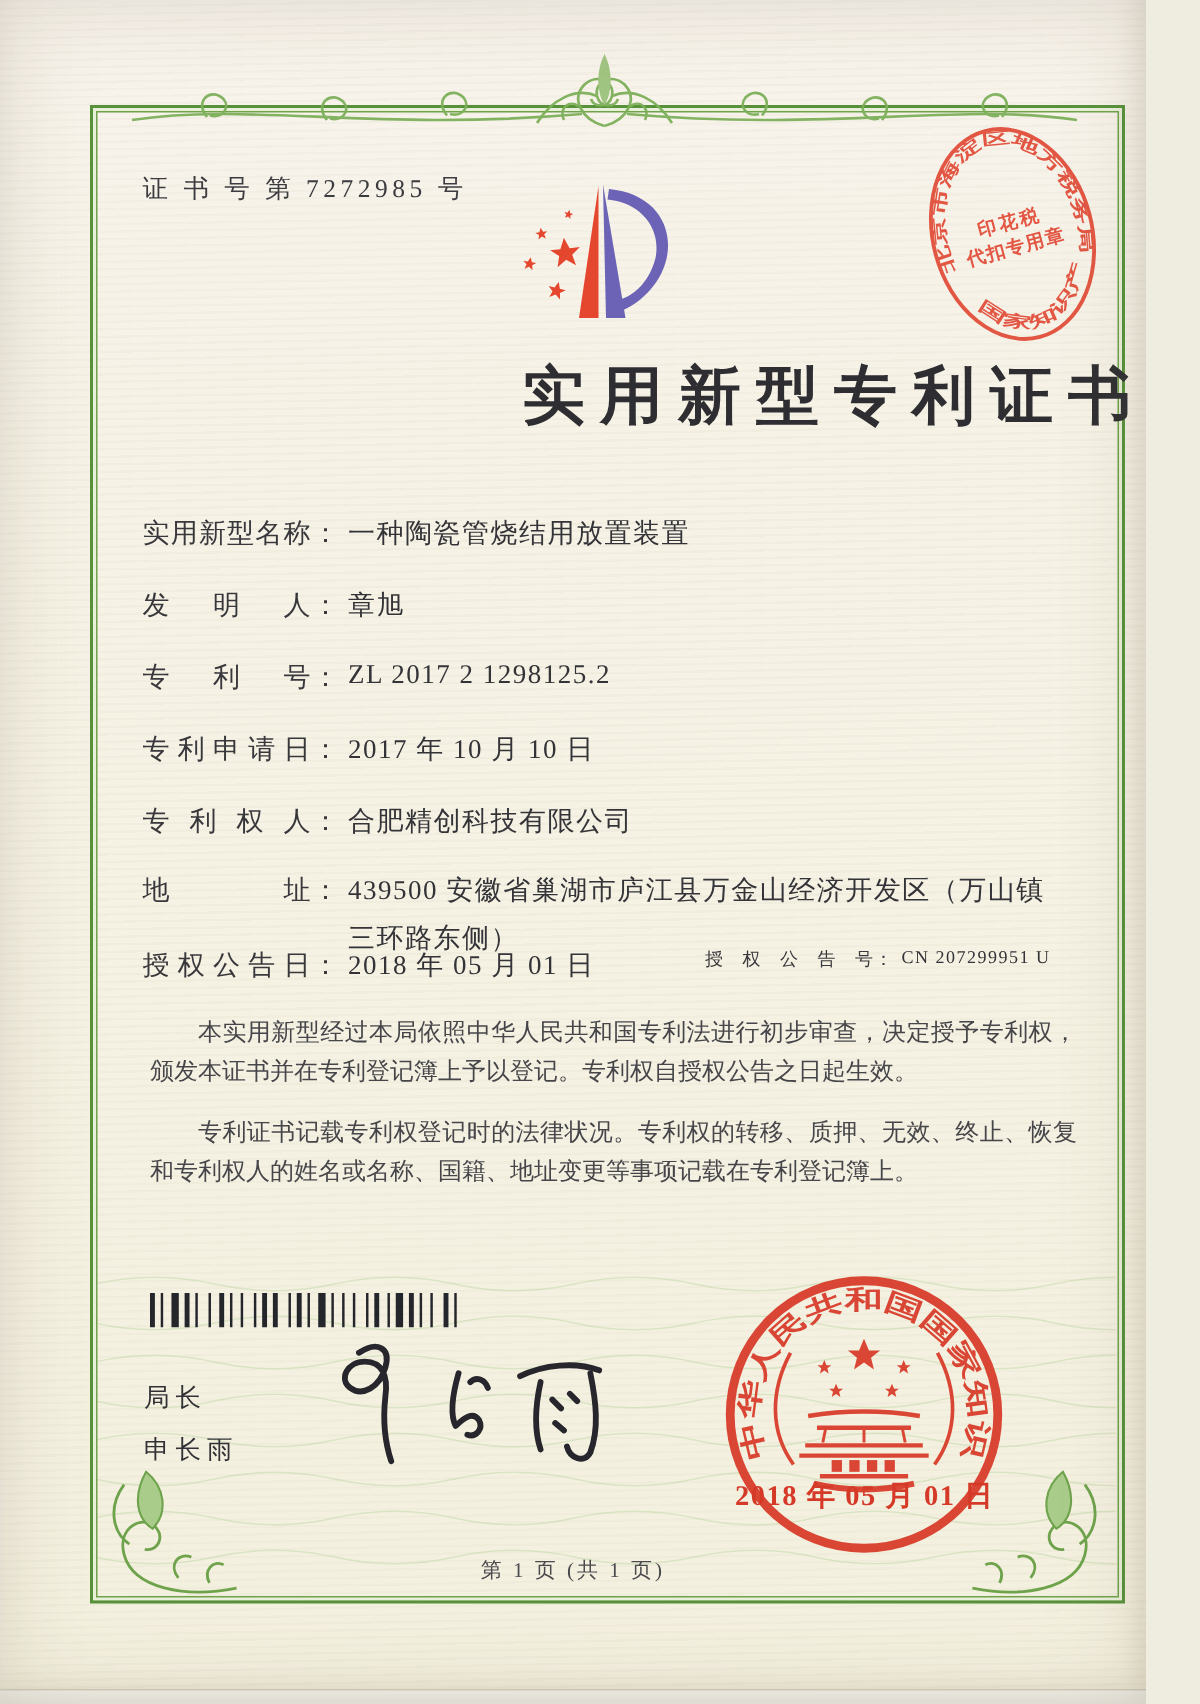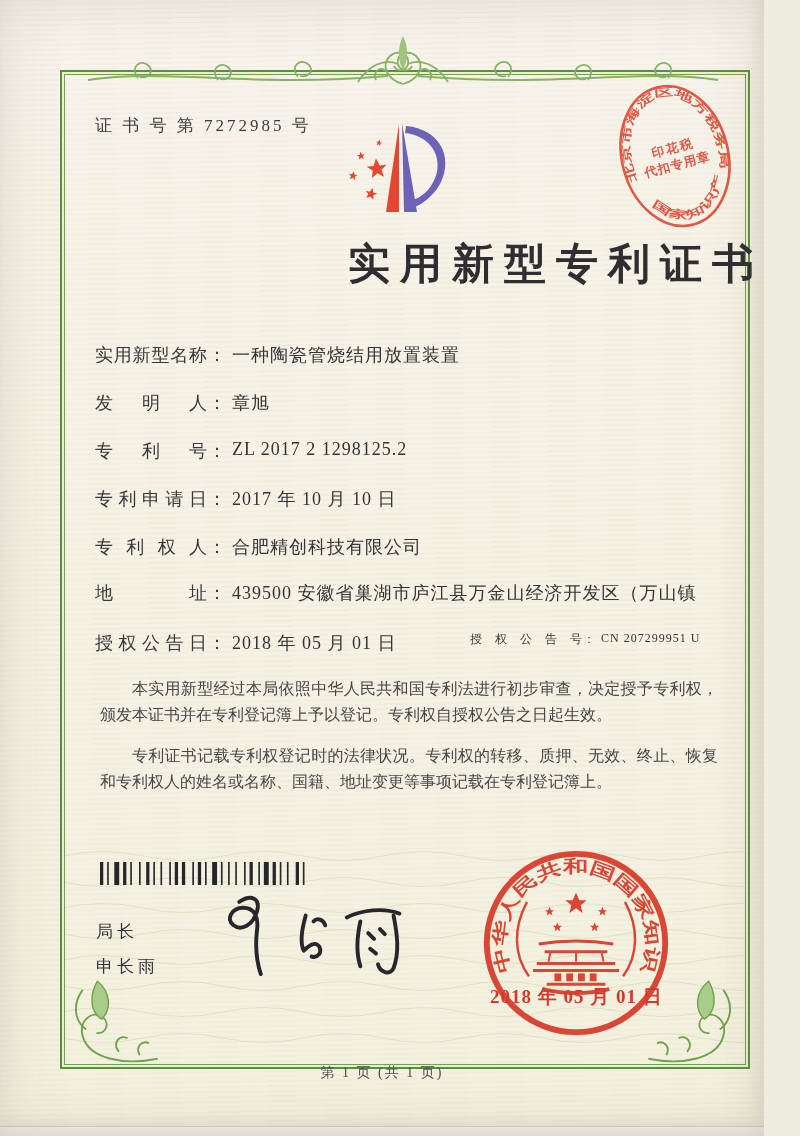--- a/index.html
+++ b/index.html
@@ -40,21 +40,21 @@
   .barcode{position:absolute;left:100px;top:862px;z-index:3;}
   .signer-title{position:absolute;left:96px;top:920px;font-size:17px;letter-spacing:4px;color:#323236;z-index:4;}
   .signer-name{position:absolute;left:96px;top:955px;font-size:17px;letter-spacing:4px;color:#323236;z-index:4;}
   .autograph{position:absolute;left:212px;top:888px;z-index:4;}
 
   .seal{position:absolute;left:478px;top:845px;z-index:5;opacity:.93;}
   .seal-date{position:absolute;left:490px;top:984px;z-index:6;font-size:19px;font-weight:700;
              letter-spacing:1px;color:#d53a28;}
 
   .footer{position:absolute;left:0;width:100%;top:1038px;text-align:center;font-size:14px;
-          letter-spacing:2px;color:#4a4a4e;z-index:3;margin-top:26px;}
+          letter-spacing:2px;color:#4a4a4e;z-index:3;}
 </style>
 </head>
 <body>
 
 <div class="page">
 
   <div class="texture"></div>
 
   <svg class="guilloche" width="681" height="214" viewBox="0 0 681 214">
     <g stroke="#c2d8a8" stroke-width="1" fill="none">
@@ -168,20 +168,21 @@
   <div class="frow" style="top:535px">
     <span class="flabel">专利权人</span>
       <span class="fcolon">：</span>
     <span class="fval">合肥精创科技有限公司</span>
   </div>
   <div class="frow" style="top:581px">
     <span class="flabel">地址</span>
       <span class="fcolon">：</span>
     <span class="fval addr-val">
       <div>439500 安徽省巢湖市庐江县万金山经济开发区（万山镇</div>
+      <div>三环路东侧）</div>
     </span>
   </div>
   <div class="frow" style="top:631px">
     <span class="flabel">授权公告日</span>
       <span class="fcolon">：</span>
     <span class="fval">2018 年 05 月 01 日</span>
   </div>
   <div class="frow2" style="top:631px">
     <span class="flabel">授权公告号</span>
       <span class="fcolon">：</span>

